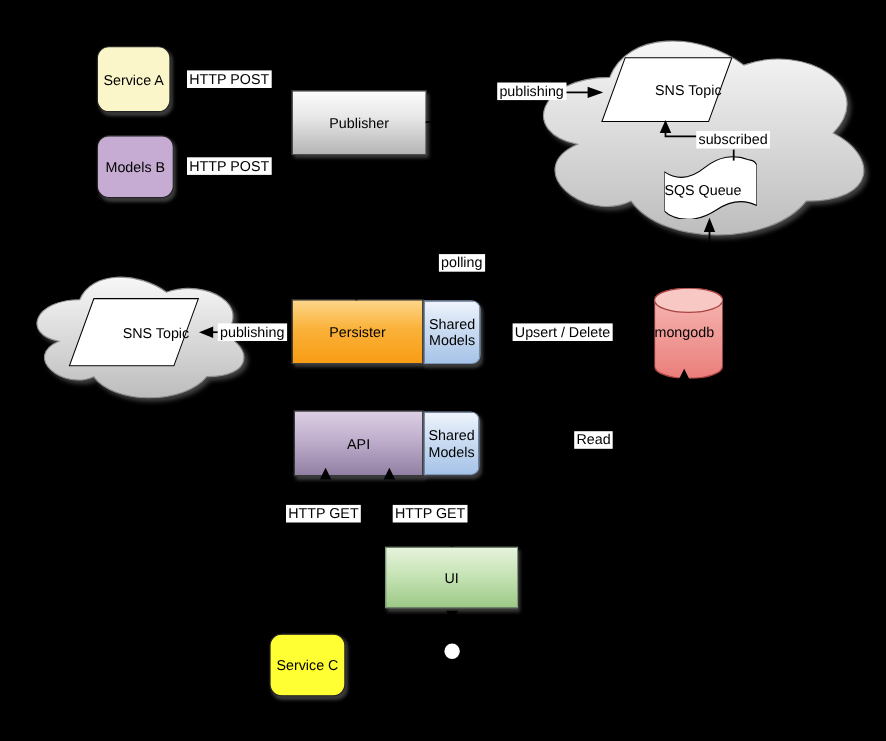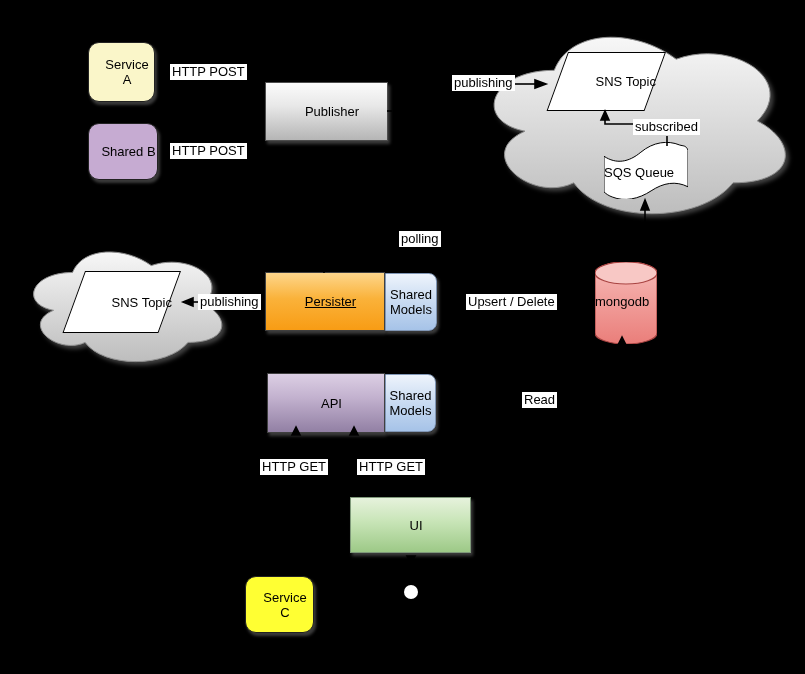--- a/index.html
+++ b/index.html
@@ -3,37 +3,36 @@
 <meta charset="utf-8">
 <style>
   html,body { margin:0; padding:0; background:#000; }
   .canvas {
     position:relative; width:805px; height:674px; background:#000;
     font-family:"Liberation Sans","DejaVu Sans",sans-serif; overflow:hidden;
     color:#000;
   }
   .node {
     position:absolute; display:flex; align-items:center; justify-content:center;
-    font-size:13px; color:#000; box-sizing:border-box; text-align:center;padding-left:11px;
+    font-size:13px; color:#000; box-sizing:border-box; text-align:center;
   }
   .shadow { box-shadow:2px 3px 3px rgba(130,130,130,0.45); }
   .rounded { border-radius:11px; border:1px solid #222; }
   .service-a { left:88px; top:42px; width:67px; height:60px; background:#faf6c9; }
   .service-b { left:88px; top:123px; width:70px; height:57px; background:#c6abd2; }
   .service-c { left:245px; top:576px; width:69px; height:57px; background:#ffff33; }
   .publisher {
     left:265px; top:82px; width:123px; height:59px;
     background:linear-gradient(180deg,#fbfbfb 0%,#e8e8e8 40%,#b5b5b5 100%);
     border:1px solid #4d4d4d;
   }
   .persister {
     left:265px; top:272px; width:120px; height:59px;
     background:linear-gradient(180deg,#fdd68b 0%,#fab23a 45%,#f89c14 100%);
     border:1px solid #3f3f3f;
-    text-decoration:underline;
   }
   .api-box {
     left:267px; top:373px; width:118px; height:60px;
     background:linear-gradient(180deg,#dccfe4 0%,#c3b2cf 40%,#9280a4 100%);
     border:1px solid #3f3f3f;
   }
   .ui-box {
     left:350px; top:497px; width:121px; height:56px;
     background:linear-gradient(180deg,#e6f2dc 0%,#c7e4b6 45%,#9dc987 100%);
     border:1px solid #7f997a;
@@ -105,21 +104,21 @@
   <div class="para" style="left:85px;top:271px;width:96px;height:62px"></div>
   <div class="para-label" style="left:72px;top:295px;width:100px">SNS Topic</div>
 
   <svg class="svg-abs" style="left:595px;top:262px" width="62" height="82" viewBox="0 0 62 82">
     <path d="M0,11 A31,11 0 0 1 62,11 L62,71 A31,11 0 0 1 0,71 Z" fill="url(#mongoG)" stroke="#a94442" stroke-width="1.2"></path>
     <ellipse cx="31" cy="11" rx="31" ry="11" fill="#f8c8c5" stroke="#a94442" stroke-width="1.2"></ellipse>
   </svg>
   <div class="shape-label" style="left:595px;top:294px;width:80px">mongodb</div>
 
   <div class="node rounded shadow service-a">Service A</div>
-  <div class="node rounded shadow service-b">Shared B</div>
+  <div class="node rounded shadow service-b">Models B</div>
   <div class="node shadow publisher">Publisher</div>
   <div class="node shadow persister">Persister</div>
   <div class="node shadow shared-models sm-1">Shared Models</div>
   <div class="node shadow api-box">API</div>
   <div class="node shadow shared-models sm-2">Shared Models</div>
   <div class="node shadow ui-box">UI</div>
   <div class="node rounded shadow service-c">Service C</div>
 
   <div class="dot"></div>
 

